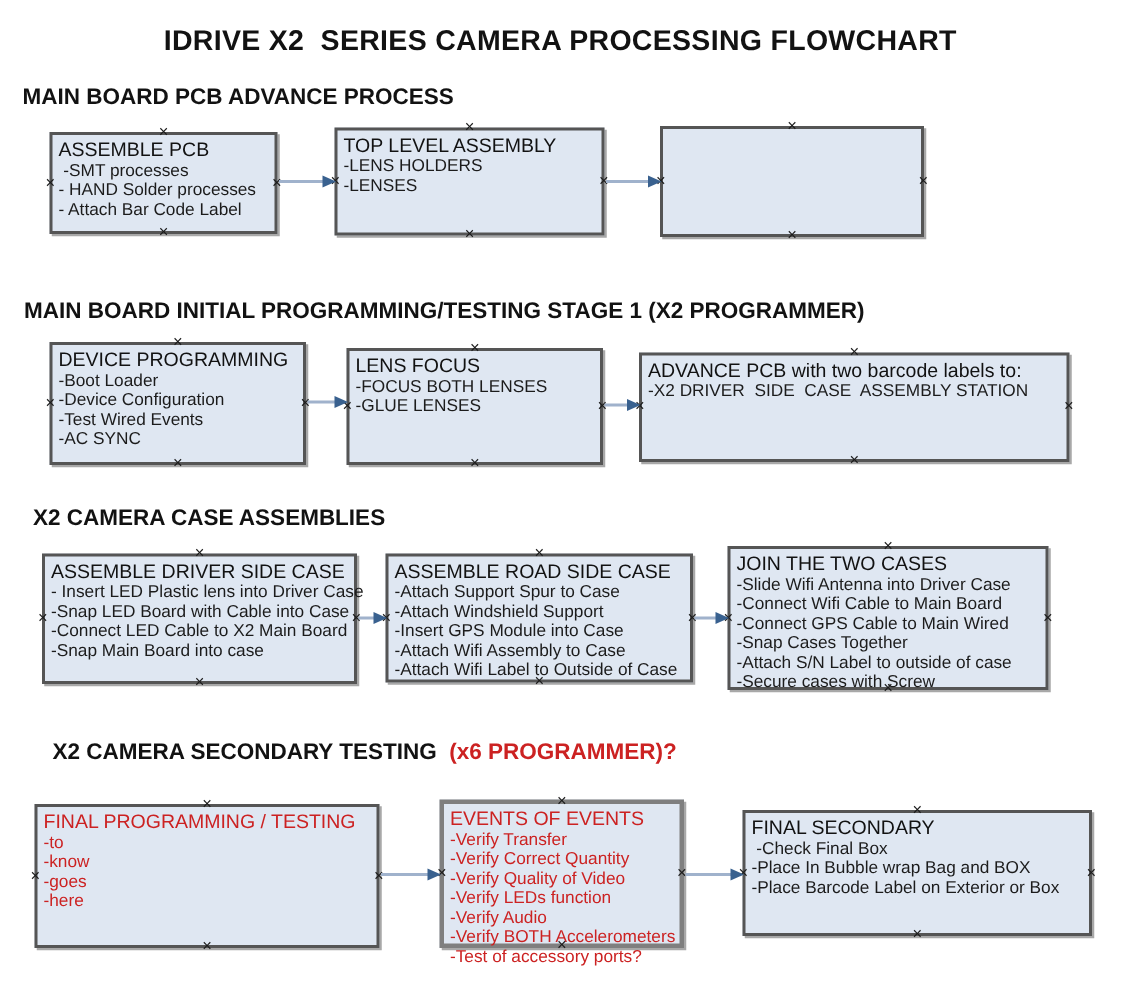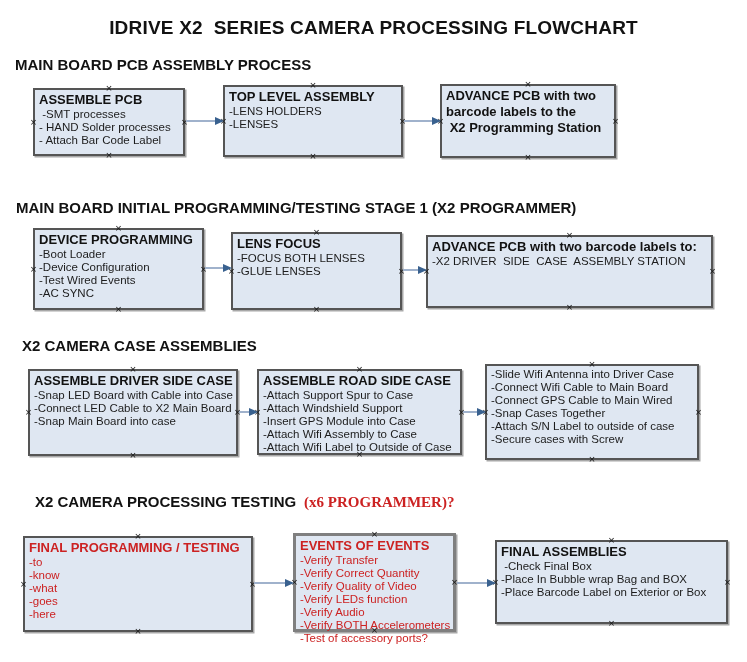--- a/index.html
+++ b/index.html
@@ -5,28 +5,28 @@
   html,body{margin:0;padding:0;background:#fff;}
   .canvas{
     position:relative;width:747px;height:662px;background:#ffffff;
     font-family:"Liberation Sans",sans-serif;overflow:hidden;
   }
   .title{
     position:absolute;top:17px;left:0;width:100%;text-align:center;
     font-weight:bold;font-size:19px;letter-spacing:.2px;white-space:pre;color:#121212;
   }
   .heading{position:absolute;font-weight:bold;font-size:15px;white-space:pre;color:#121212;}
-  .red-text{color:var(--red);font-family:Liberation Serif, serif;}
+  .red-text{color:var(--red);}
   .fc-box{
     position:absolute;box-sizing:border-box;
     background:var(--box-fill);border:2px solid var(--box-border);
     padding:2px 3px 0 4px;box-shadow:1.5px 1.5px 0 #a8a8a8;
   }
   .fc-box.thick{border:3px solid #7f7f7f;}
-  .fc-title{font-weight:bold;font-size:13px;line-height:16px;white-space:pre-wrap;color:#121212;}
+  .fc-title{font-weight:normal;font-size:13px;line-height:16px;white-space:pre-wrap;color:#121212;}
   .fc-items{font-size:11.5px;line-height:13px;white-space:pre;color:#1c1c1c;}
   .red-box .fc-title,.red-box .fc-items{color:var(--red);}
   .arrow{position:absolute;height:0;border-top:2px solid var(--arrow-line);}
   .arrow::after{
     content:"";position:absolute;right:-3px;top:-5px;width:0;height:0;
     border-left:9px solid var(--arrow-head);
     border-top:4px solid transparent;border-bottom:4px solid transparent;
   }
   .handle{
     position:absolute;width:9px;height:9px;font-size:11px;line-height:9px;
@@ -37,42 +37,39 @@
   .h-l{left:-6px;top:calc(50% - 4.5px);}
   .h-r{right:-6px;top:calc(50% - 4.5px);}
 </style>
 </head>
 <body>
 
 <div class="canvas">
 
   <div class="title">IDRIVE X2  SERIES CAMERA PROCESSING FLOWCHART</div>
 
-  <div class="heading" style="left:15px;top:56px">MAIN BOARD PCB ASSEMBLY PROCESS</div>
+  <div class="heading" style="left:15px;top:56px">MAIN BOARD PCB ADVANCE PROCESS</div>
 
   <div class="fc-box" style="left:33px;top:88px;width:152px;height:68px">
     <div class="fc-title">ASSEMBLE PCB</div>
     <div class="fc-items"><div class="fc-item"> -SMT processes</div><div class="fc-item">- HAND Solder processes</div><div class="fc-item">- Attach Bar Code Label</div></div>
   <span class="handle h-t">×</span>
       <span class="handle h-b">×</span>
       <span class="handle h-l">×</span>
       <span class="handle h-r">×</span>
     </div>
   <div class="fc-box" style="left:223px;top:85px;width:180px;height:72px">
     <div class="fc-title">TOP LEVEL ASSEMBLY</div>
     <div class="fc-items"><div class="fc-item">-LENS HOLDERS</div><div class="fc-item">-LENSES</div></div>
   <span class="handle h-t">×</span>
       <span class="handle h-b">×</span>
       <span class="handle h-l">×</span>
       <span class="handle h-r">×</span>
     </div>
   <div class="fc-box" style="left:440px;top:84px;width:176px;height:74px">
-    <div class="fc-title">ADVANCE PCB with two
-barcode labels to the
- X2 Programming Station</div>
     <div class="fc-items"></div>
   <span class="handle h-t">×</span>
       <span class="handle h-b">×</span>
       <span class="handle h-l">×</span>
       <span class="handle h-r">×</span>
     </div>
 
   <div class="heading" style="left:16px;top:199px">MAIN BOARD INITIAL PROGRAMMING/TESTING STAGE 1 (X2 PROGRAMMER)</div>
 
   <div class="fc-box" style="left:33px;top:228px;width:171px;height:82px">
@@ -97,62 +94,63 @@
   <span class="handle h-t">×</span>
       <span class="handle h-b">×</span>
       <span class="handle h-l">×</span>
       <span class="handle h-r">×</span>
     </div>
 
   <div class="heading" style="left:22px;top:337px">X2 CAMERA CASE ASSEMBLIES</div>
 
   <div class="fc-box" style="left:28px;top:369px;width:210px;height:87px">
     <div class="fc-title">ASSEMBLE DRIVER SIDE CASE</div>
-    <div class="fc-items"><div class="fc-item">-Snap LED Board with Cable into Case</div><div class="fc-item">-Connect LED Cable to X2 Main Board</div><div class="fc-item">-Snap Main Board into case</div></div>
+    <div class="fc-items"><div class="fc-item">- Insert LED Plastic lens into Driver Case</div><div class="fc-item">-Snap LED Board with Cable into Case</div><div class="fc-item">-Connect LED Cable to X2 Main Board</div><div class="fc-item">-Snap Main Board into case</div></div>
   <span class="handle h-t">×</span>
       <span class="handle h-b">×</span>
       <span class="handle h-l">×</span>
       <span class="handle h-r">×</span>
     </div>
   <div class="fc-box" style="left:257px;top:369px;width:205px;height:86px">
     <div class="fc-title">ASSEMBLE ROAD SIDE CASE</div>
     <div class="fc-items"><div class="fc-item">-Attach Support Spur to Case</div><div class="fc-item">-Attach Windshield Support</div><div class="fc-item">-Insert GPS Module into Case</div><div class="fc-item">-Attach Wifi Assembly to Case</div><div class="fc-item">-Attach Wifi Label to Outside of Case</div></div>
   <span class="handle h-t">×</span>
       <span class="handle h-b">×</span>
       <span class="handle h-l">×</span>
       <span class="handle h-r">×</span>
     </div>
   <div class="fc-box" style="left:485px;top:364px;width:214px;height:96px">
+    <div class="fc-title">JOIN THE TWO CASES</div>
     <div class="fc-items"><div class="fc-item">-Slide Wifi Antenna into Driver Case</div><div class="fc-item">-Connect Wifi Cable to Main Board</div><div class="fc-item">-Connect GPS Cable to Main Wired</div><div class="fc-item">-Snap Cases Together</div><div class="fc-item">-Attach S/N Label to outside of case</div><div class="fc-item">-Secure cases with Screw</div></div>
   <span class="handle h-t">×</span>
       <span class="handle h-b">×</span>
       <span class="handle h-l">×</span>
       <span class="handle h-r">×</span>
     </div>
 
-  <div class="heading" style="left:35px;top:493px"><span>X2 CAMERA PROCESSING TESTING </span><span class="red-text"> (x6 PROGRAMMER)?</span></div>
+  <div class="heading" style="left:35px;top:493px"><span>X2 CAMERA SECONDARY TESTING </span><span class="red-text"> (x6 PROGRAMMER)?</span></div>
 
   <div class="fc-box red-box" style="left:23px;top:536px;width:230px;height:96px">
     <div class="fc-title">FINAL PROGRAMMING / TESTING</div>
-    <div class="fc-items"><div class="fc-item">-to</div><div class="fc-item">-know</div><div class="fc-item">-what</div><div class="fc-item">-goes</div><div class="fc-item">-here</div></div>
+    <div class="fc-items"><div class="fc-item">-to</div><div class="fc-item">-know</div><div class="fc-item">-goes</div><div class="fc-item">-here</div></div>
   <span class="handle h-t">×</span>
       <span class="handle h-b">×</span>
       <span class="handle h-l">×</span>
       <span class="handle h-r">×</span>
     </div>
   <div class="fc-box red-box thick" style="left:293px;top:533px;width:163px;height:99px">
     <div class="fc-title">EVENTS OF EVENTS</div>
     <div class="fc-items"><div class="fc-item">-Verify Transfer</div><div class="fc-item">-Verify Correct Quantity</div><div class="fc-item">-Verify Quality of Video</div><div class="fc-item">-Verify LEDs function</div><div class="fc-item">-Verify Audio</div><div class="fc-item">-Verify BOTH Accelerometers</div><div class="fc-item">-Test of accessory ports?</div></div>
   <span class="handle h-t">×</span>
       <span class="handle h-b">×</span>
       <span class="handle h-l">×</span>
       <span class="handle h-r">×</span>
     </div>
   <div class="fc-box" style="left:495px;top:540px;width:233px;height:84px">
-    <div class="fc-title">FINAL ASSEMBLIES</div>
+    <div class="fc-title">FINAL SECONDARY</div>
     <div class="fc-items"><div class="fc-item"> -Check Final Box</div><div class="fc-item">-Place In Bubble wrap Bag and BOX</div><div class="fc-item">-Place Barcode Label on Exterior or Box</div></div>
   <span class="handle h-t">×</span>
       <span class="handle h-b">×</span>
       <span class="handle h-l">×</span>
       <span class="handle h-r">×</span>
     </div>
 
   <div class="arrow" style="left:186px;top:120px;width:35px"></div>
   <div class="arrow" style="left:404px;top:120px;width:34px"></div>
   <div class="arrow" style="left:205px;top:267px;width:24px"></div>

